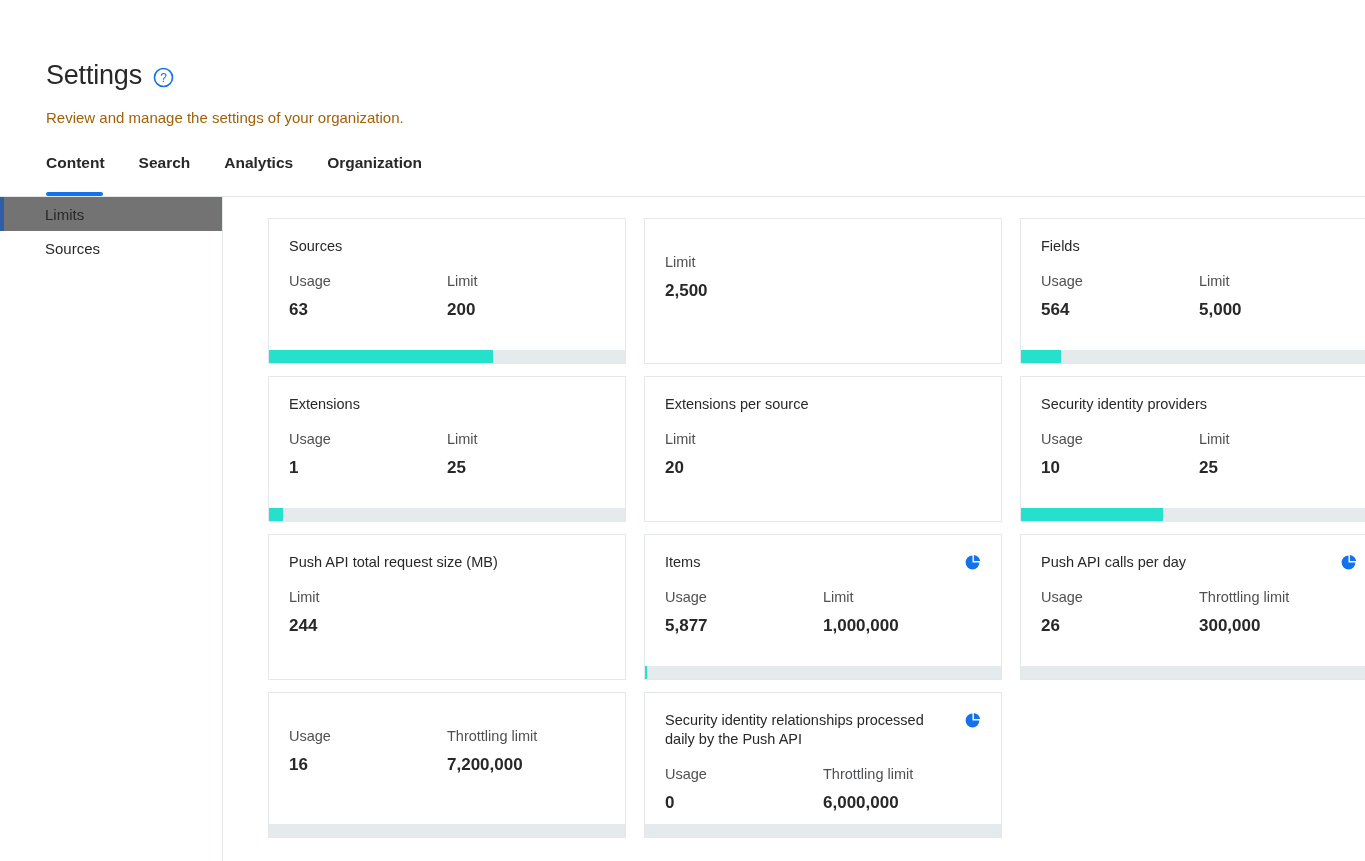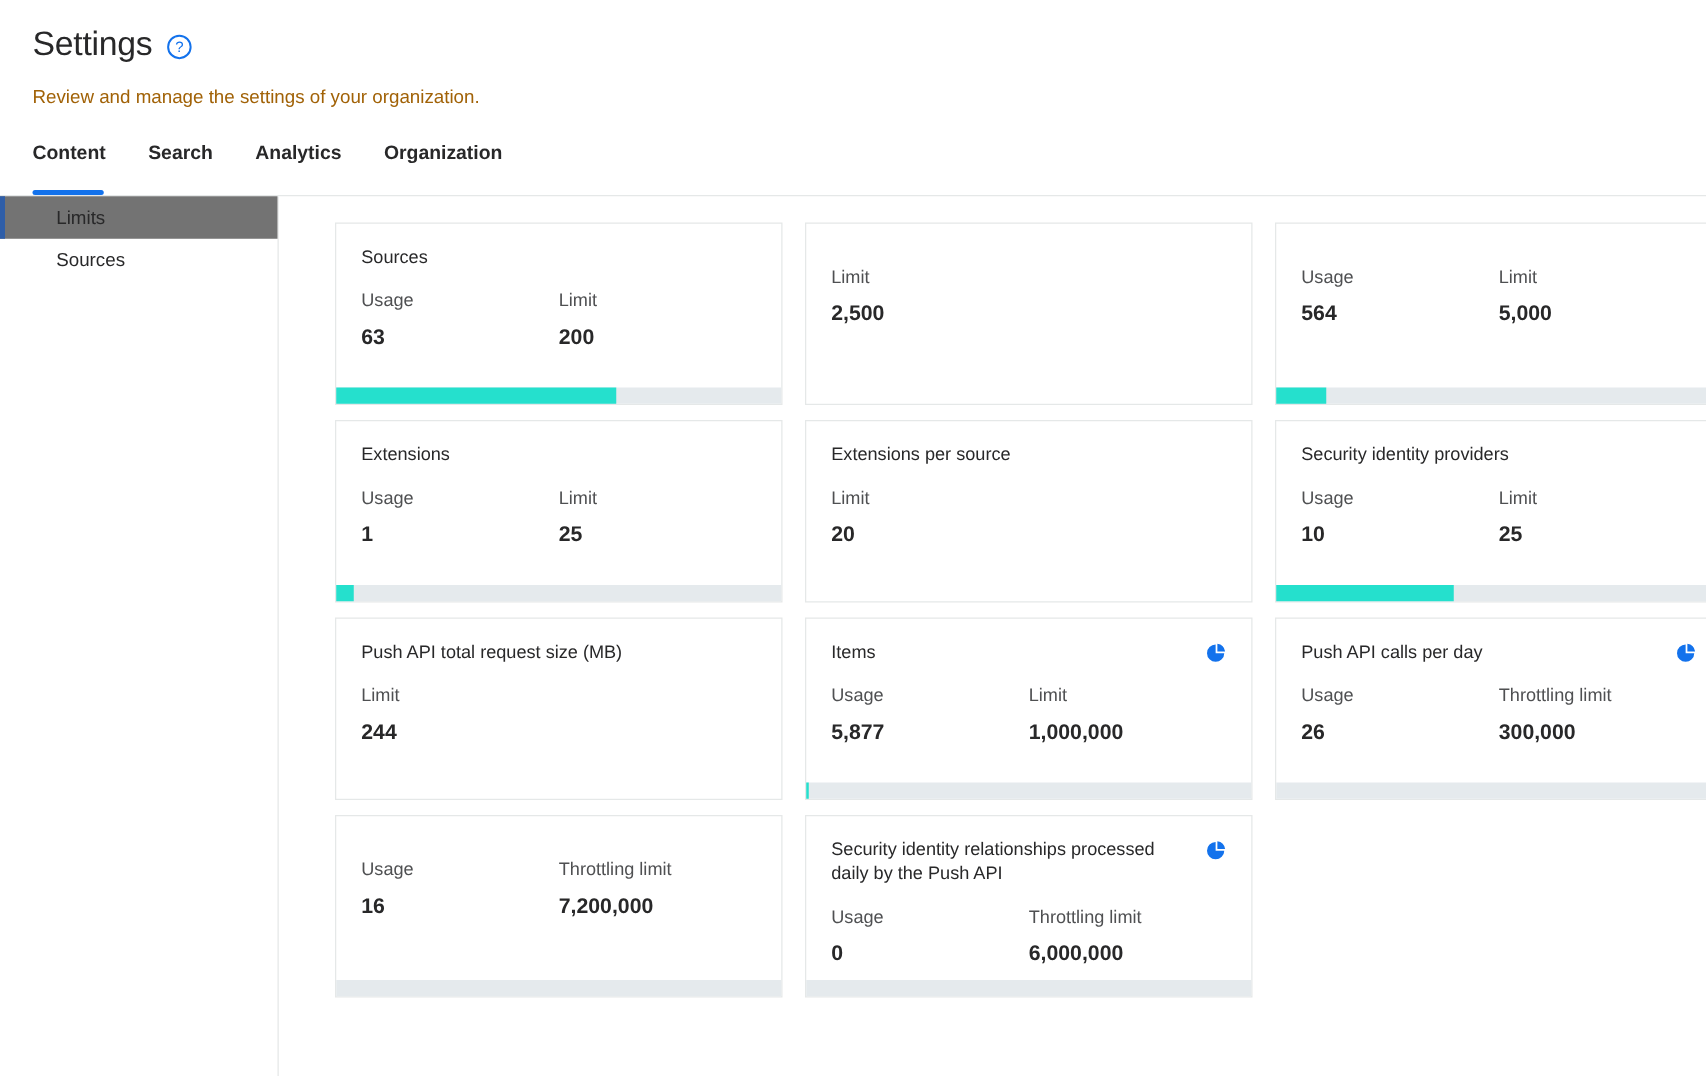--- a/index.html
+++ b/index.html
@@ -6,21 +6,21 @@
   html, body {
     width: 1365px;
     height: 861px;
     background: #ffffff;
     font-family: "Liberation Sans", sans-serif;
     color: #282829;
     overflow: hidden;
   }
 
   
-  .page-header { padding: 18px 0 0 26px; }
+  .page-header { padding: 18px 0 0 46px; margin-top: 40px; }
   .title-row { display: flex; align-items: center; gap: 11px; }
   .page-title {
     font-size: 27px;
     font-weight: 400;
     color: #282829;
     letter-spacing: -0.2px;
     line-height: 34px;
   }
   .help-icon {
     width: 21px; height: 21px;
@@ -238,20 +238,23 @@
         </div>
         <div class="card">
           <div class="metrics">
             <div class="metric">
               <div class="metric-label">Limit</div>
               <div class="metric-value">2,500</div>
             </div>
           </div>
         </div>
         <div class="card has-bar">
+          <div class="card-title-row">
+            <div class="card-title">Fields</div>
+          </div>
           <div class="metrics">
             <div class="metric">
               <div class="metric-label">Usage</div>
               <div class="metric-value">564</div>
             </div>
             <div class="metric">
               <div class="metric-label">Limit</div>
               <div class="metric-value">5,000</div>
             </div>
           </div>

